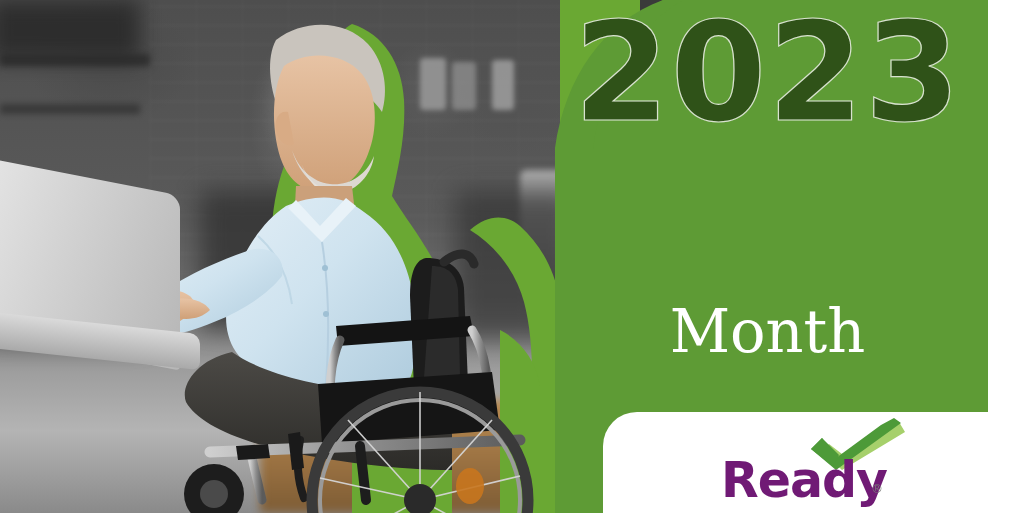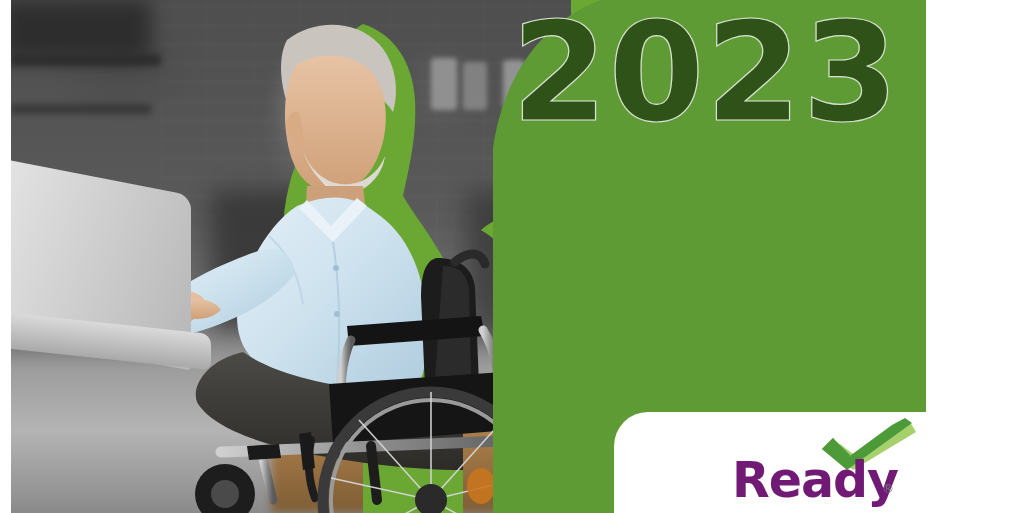--- a/index.html
+++ b/index.html
@@ -2,26 +2,25 @@
 <html><head>
 <meta charset="utf-8">
 <style>
   html, body {
     margin: 0;
     padding: 0;
     background: #ffffff;
   }
   #poster {
     position: relative;
-    width: 915px;
+    width: 988px;
     height: 513px;
     overflow: hidden;
     font-family: "Liberation Sans", sans-serif;
     background: #3a3a3a;
-    margin-left: 11px;
   }
 
   
   .photo-area {
     position: absolute;
     left: 0; top: 0;
     width: 640px;
     height: 513px;
     overflow: hidden;
   }
@@ -359,20 +358,21 @@
 
   <div class="green-panel">
     <svg class="green-shape" viewBox="0 0 455 513" preserveAspectRatio="none">
       <path fill="#5e9b35" d="M455,0 L130,0 C78,26 44,78 32,140 L24,200 L24,513 L455,513 Z"></path>
       <path fill="#5e9b35" d="M130,0 C70,22 32,78 22,148 L22,513 L60,513 L60,150 C68,84 100,30 150,0 Z"></path>
     </svg>
   </div>
 
   <div class="panel-text">
     <div class="year">2023</div>
+    <div class="nav-line line-month">Month</div>
   </div>
 
   <div class="ready-card">
     <div class="ready-logo">
       <svg class="ready-check" viewBox="0 0 96 52">
         <path fill="#a6d06b" d="M20,26 L13,33 L33,52 L96,14 L90,4 L33,36 Z"></path>
         <path fill="#4d9a38" d="M13,20 L2,31 L27,52 L92,5 L85,0 L72,7 L27,40 Z"></path>
         <path fill="#4d9a38" d="M2,31 L13,20 L30,37 L24,48 Z"></path>
       </svg>
       <div class="ready-word">Ready</div>

